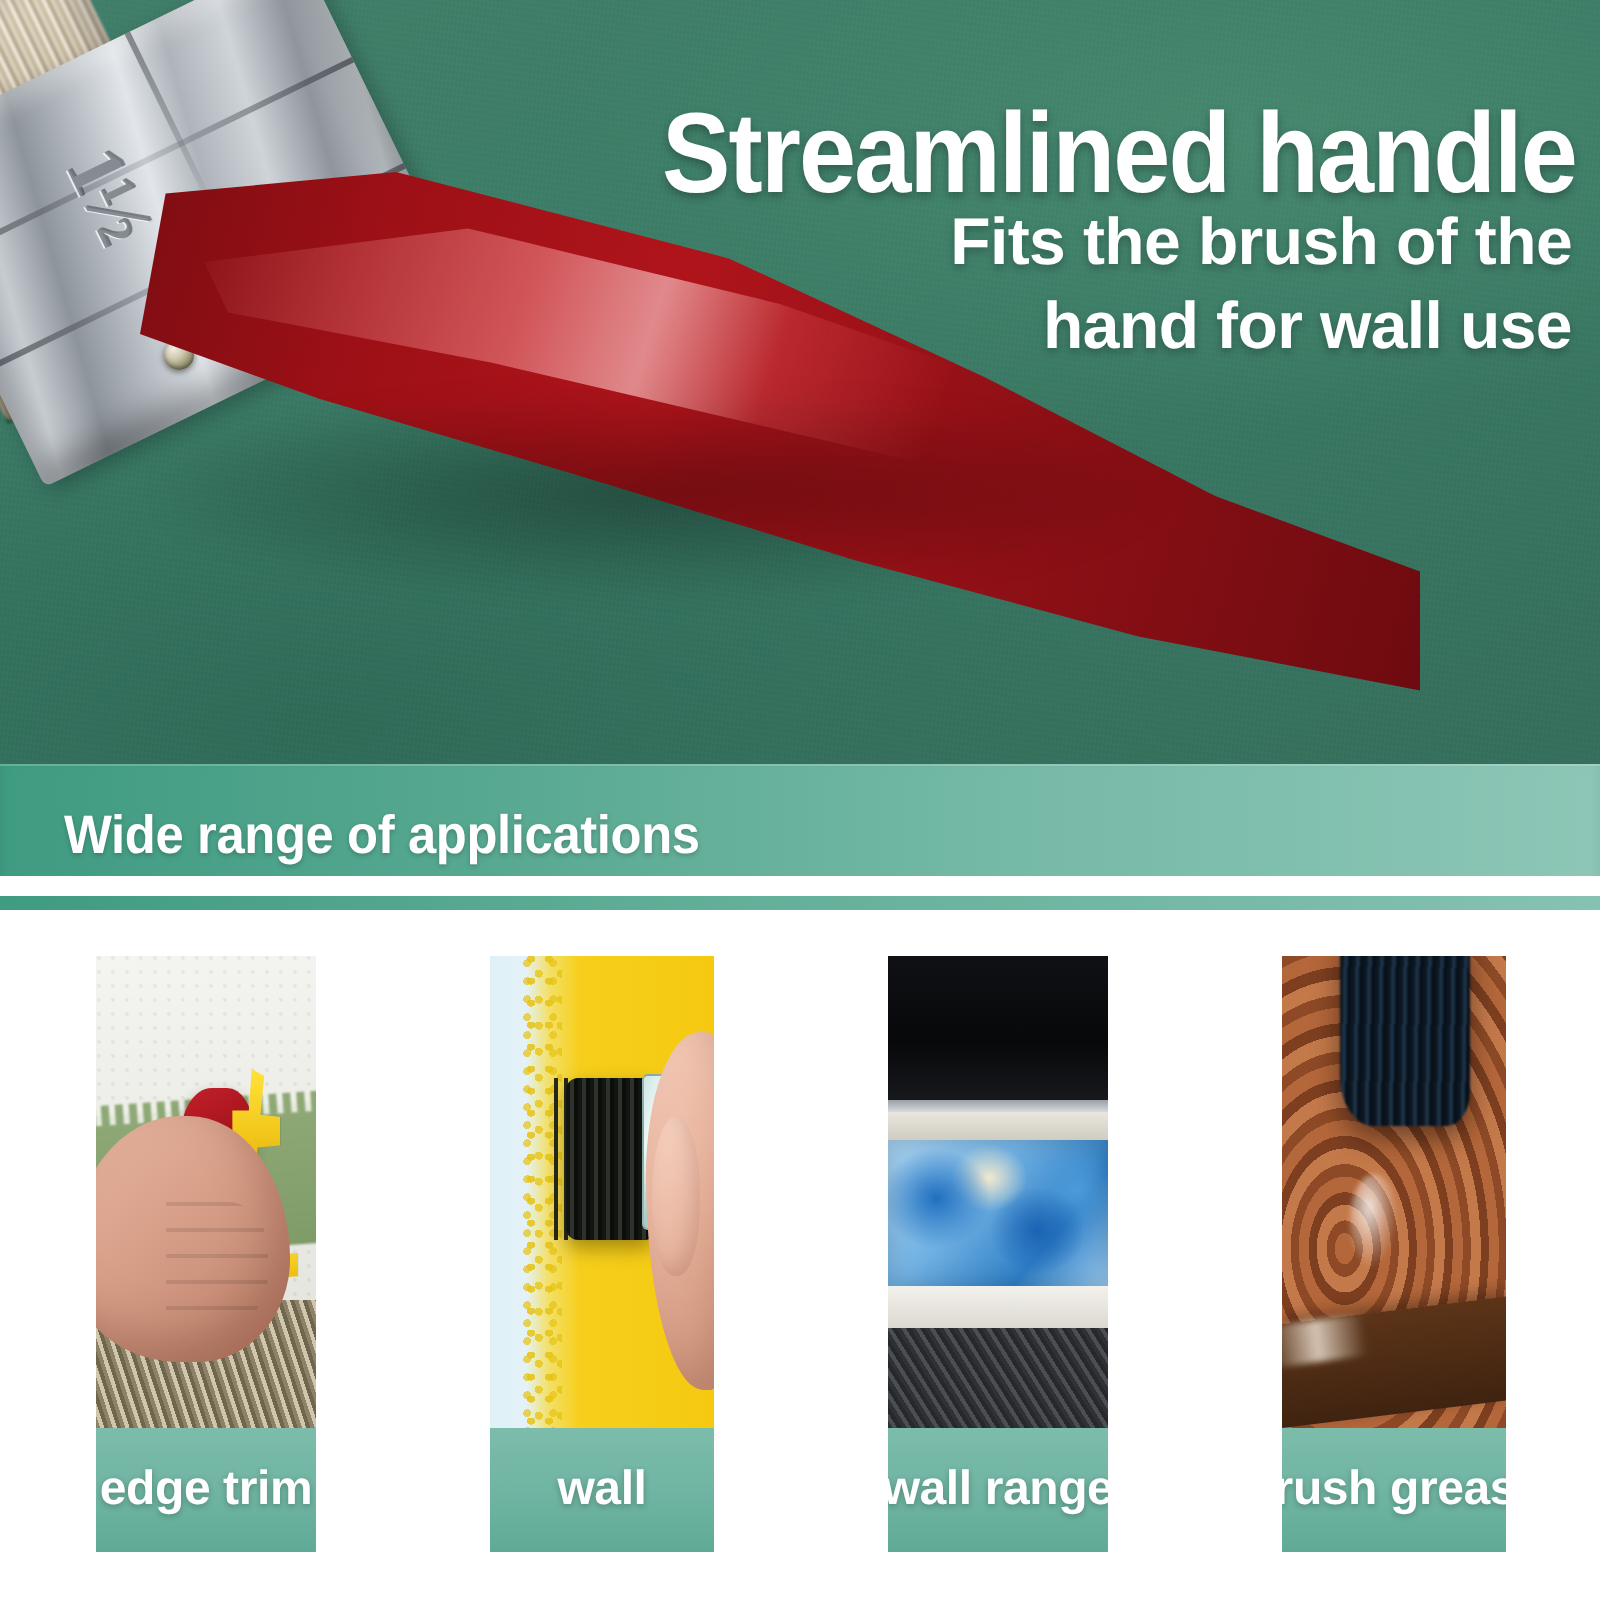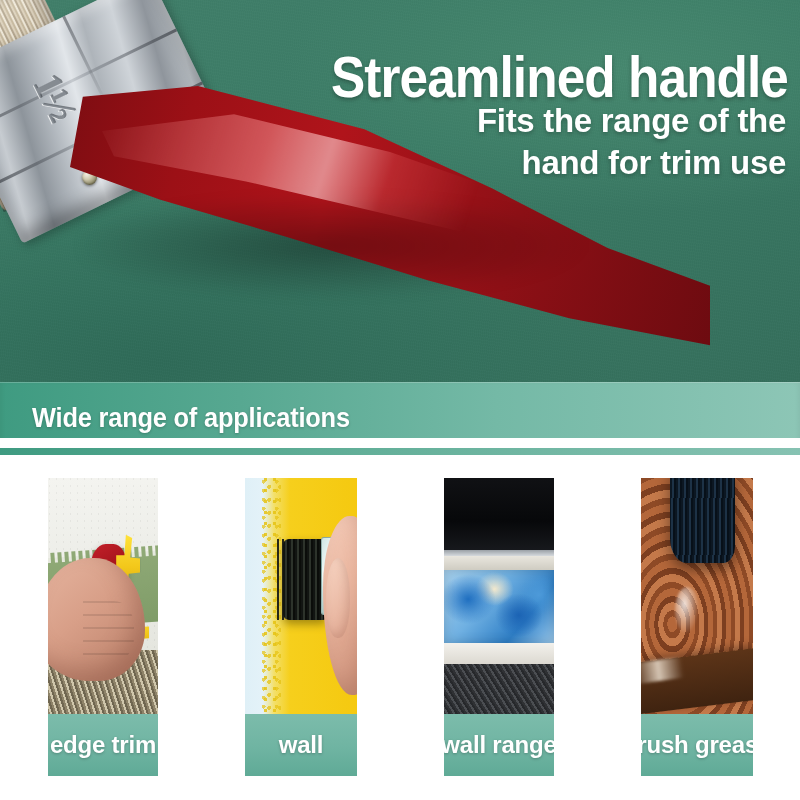--- a/index.html
+++ b/index.html
@@ -523,22 +523,22 @@
       </div>
       <div class="rivet r1"></div>
       <div class="rivet r2"></div>
       <div class="handle"></div>
       <div class="handle-shadow"></div>
       <div class="handle-gloss"></div>
     </div>
 
     <h1 class="hero-title">Streamlined handle</h1>
     <div class="hero-sub">
-      <div>Fits the range of the</div>
-      <div>hand for trim use</div>
+      <div>Fits the brush of the</div>
+      <div>hand for wall use</div>
     </div>
   </section>
 
   <section class="apps-banner">
     <div class="apps-banner-text">Wide range of applications</div>
   </section>
   <div class="banner-gap"></div>
   <div class="banner-rule"></div>
 
   <section class="panels">

